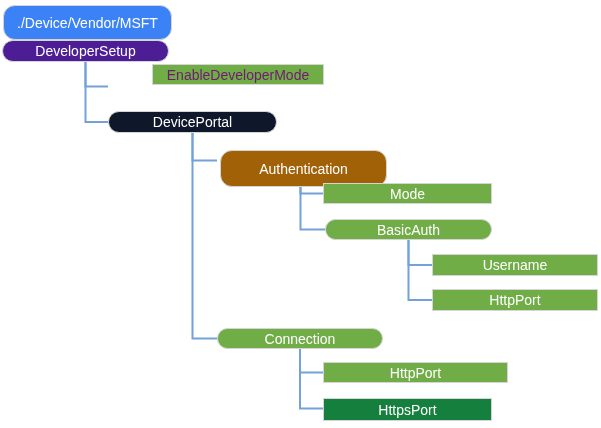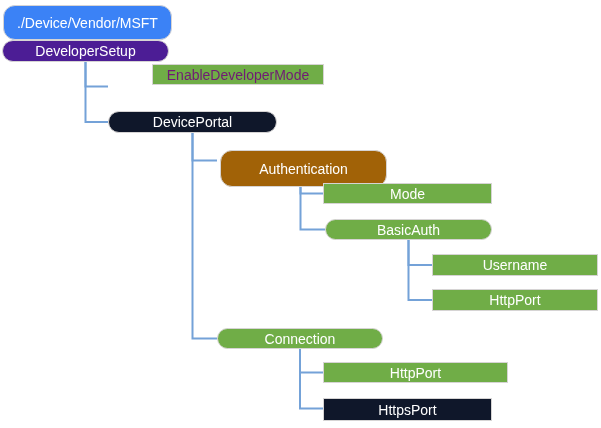--- a/index.html
+++ b/index.html
@@ -65,15 +65,15 @@
       <div class="node pill" style="left: 2px; top: 40px; width: 167px; height: 22px; background: #4c1d95; border-color: rgb(214, 212, 212); color: rgb(255, 255, 255);">DeveloperSetup</div>
       <div class="node rect" style="left: 108px; top: 64px; width: 172px; height: 21px; background: rgb(112, 173, 71); border-color: rgb(214, 212, 212); color: #701a75; margin-left: 44px;">EnableDeveloperMode</div>
       <div class="node pill" style="left: 108px; top: 111px; width: 169px; height: 22px; background: #0f172a; border-color: rgb(214, 212, 212); color: rgb(255, 255, 255);">DevicePortal</div>
       <div class="node pill" style="left: 220px; top: 150px; width: 167px; height: 37px; background: #a16207; border-color: rgb(214, 212, 212); color: rgb(255, 255, 255);">Authentication</div>
       <div class="node rect" style="left: 323px; top: 183px; width: 169px; height: 21px; background: rgb(112, 173, 71); border-color: rgb(214, 212, 212); color: rgb(255, 255, 255);">Mode</div>
       <div class="node pill" style="left: 325px; top: 219px; width: 167px; height: 21px; background: rgb(112, 173, 71); border-color: rgb(214, 212, 212); color: rgb(255, 255, 255);">BasicAuth</div>
       <div class="node rect" style="left: 432px; top: 254px; width: 166px; height: 22px; background: rgb(112, 173, 71); border-color: rgb(214, 212, 212); color: rgb(255, 255, 255);">Username</div>
       <div class="node rect" style="left: 432px; top: 289px; width: 166px; height: 22px; background: rgb(112, 173, 71); border-color: rgb(214, 212, 212); color: rgb(255, 255, 255);">HttpPort</div>
       <div class="node pill" style="left: 217px; top: 328px; width: 166px; height: 21px; background: rgb(112, 173, 71); border-color: rgb(214, 212, 212); color: rgb(255, 255, 255);">Connection</div>
       <div class="node rect" style="left: 323px; top: 362px; width: 185px; height: 21px; background: rgb(112, 173, 71); border-color: rgb(214, 212, 212); color: rgb(255, 255, 255);">HttpPort</div>
-      <div class="node rect" style="left: 323px; top: 398px; width: 169px; height: 23px; background: #0f172a; border-color: rgb(214, 212, 212); color: rgb(255, 255, 255);">HttpsPort</div>
+      <div class="node rect" style="left: 323px; top: 398px; width: 169px; height: 23px; background: #15803d; border-color: rgb(214, 212, 212); color: rgb(255, 255, 255);">HttpsPort</div>
     </div>
 </div>
 
 </body></html>

